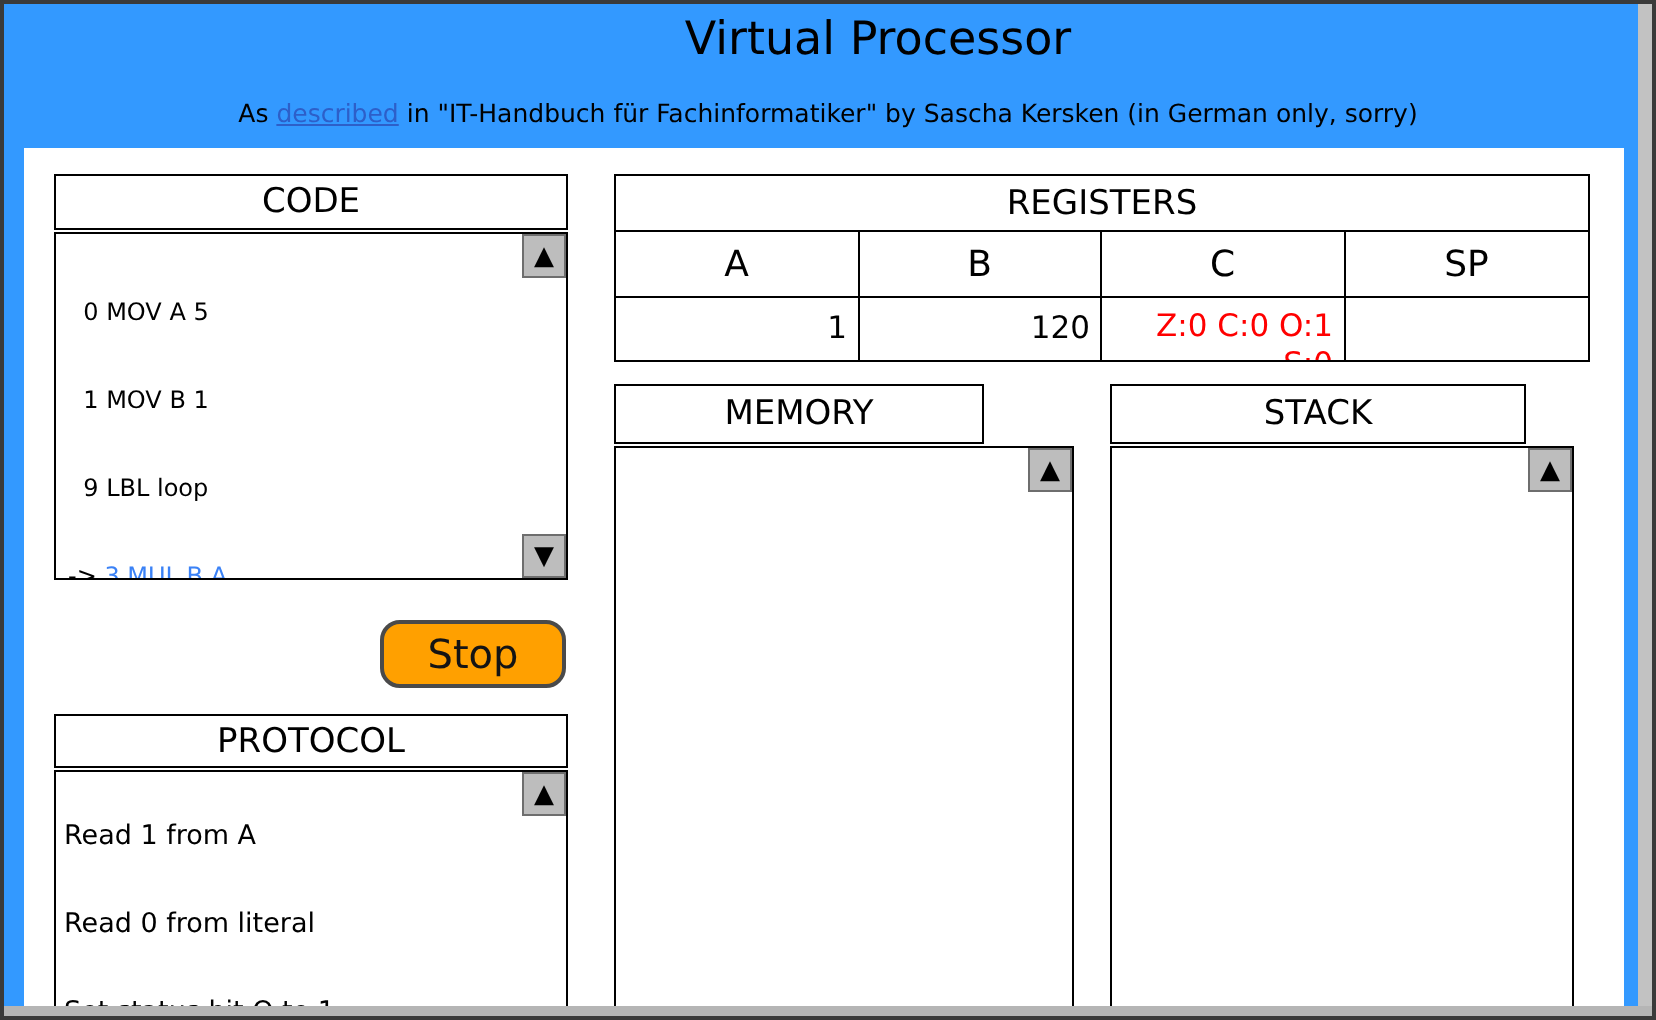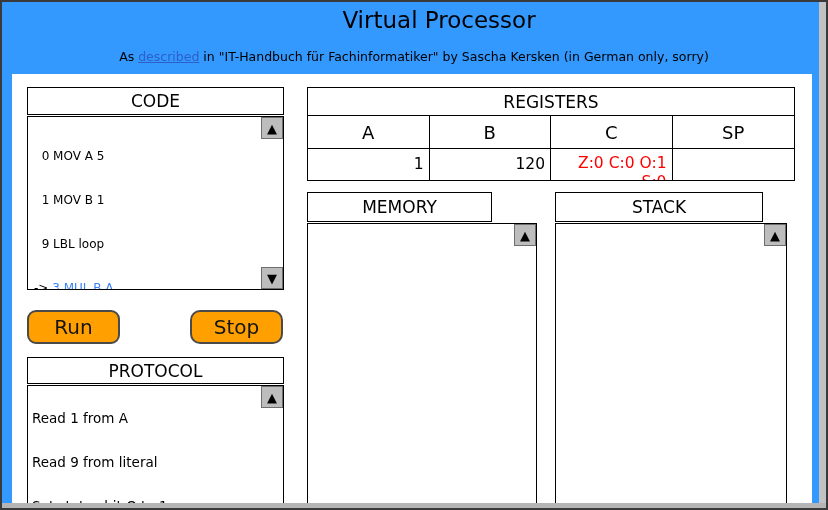--- a/index.html
+++ b/index.html
@@ -170,28 +170,27 @@
         </div>
     </div>
 
     <div class="panel-title stack-title">STACK</div>
     <div class="listbox stack-list">
       <div class="scrollbtn up">
           <span>▲</span>
         </div>
     </div>
 
-    <button class="btn btn-run">Run</button>
     <button class="btn btn-stop">Stop</button>
 
     <div class="panel-title protocol-title">PROTOCOL</div>
     <div class="listbox protocol-list">
       <div class="protocol-lines">
         <div>Read 1 from A</div>
-        <div>Read 9 from literal</div>
+        <div>Read 0 from literal</div>
         <div>Set status bit O to 1</div>
         
         
         
         
         
       </div>
       <div class="scrollbtn up">
           <span>▲</span>
         </div>

